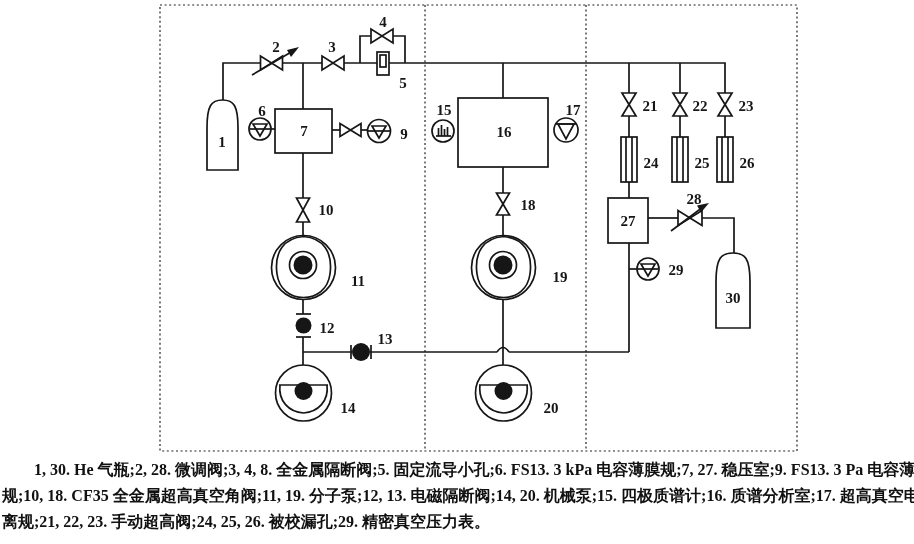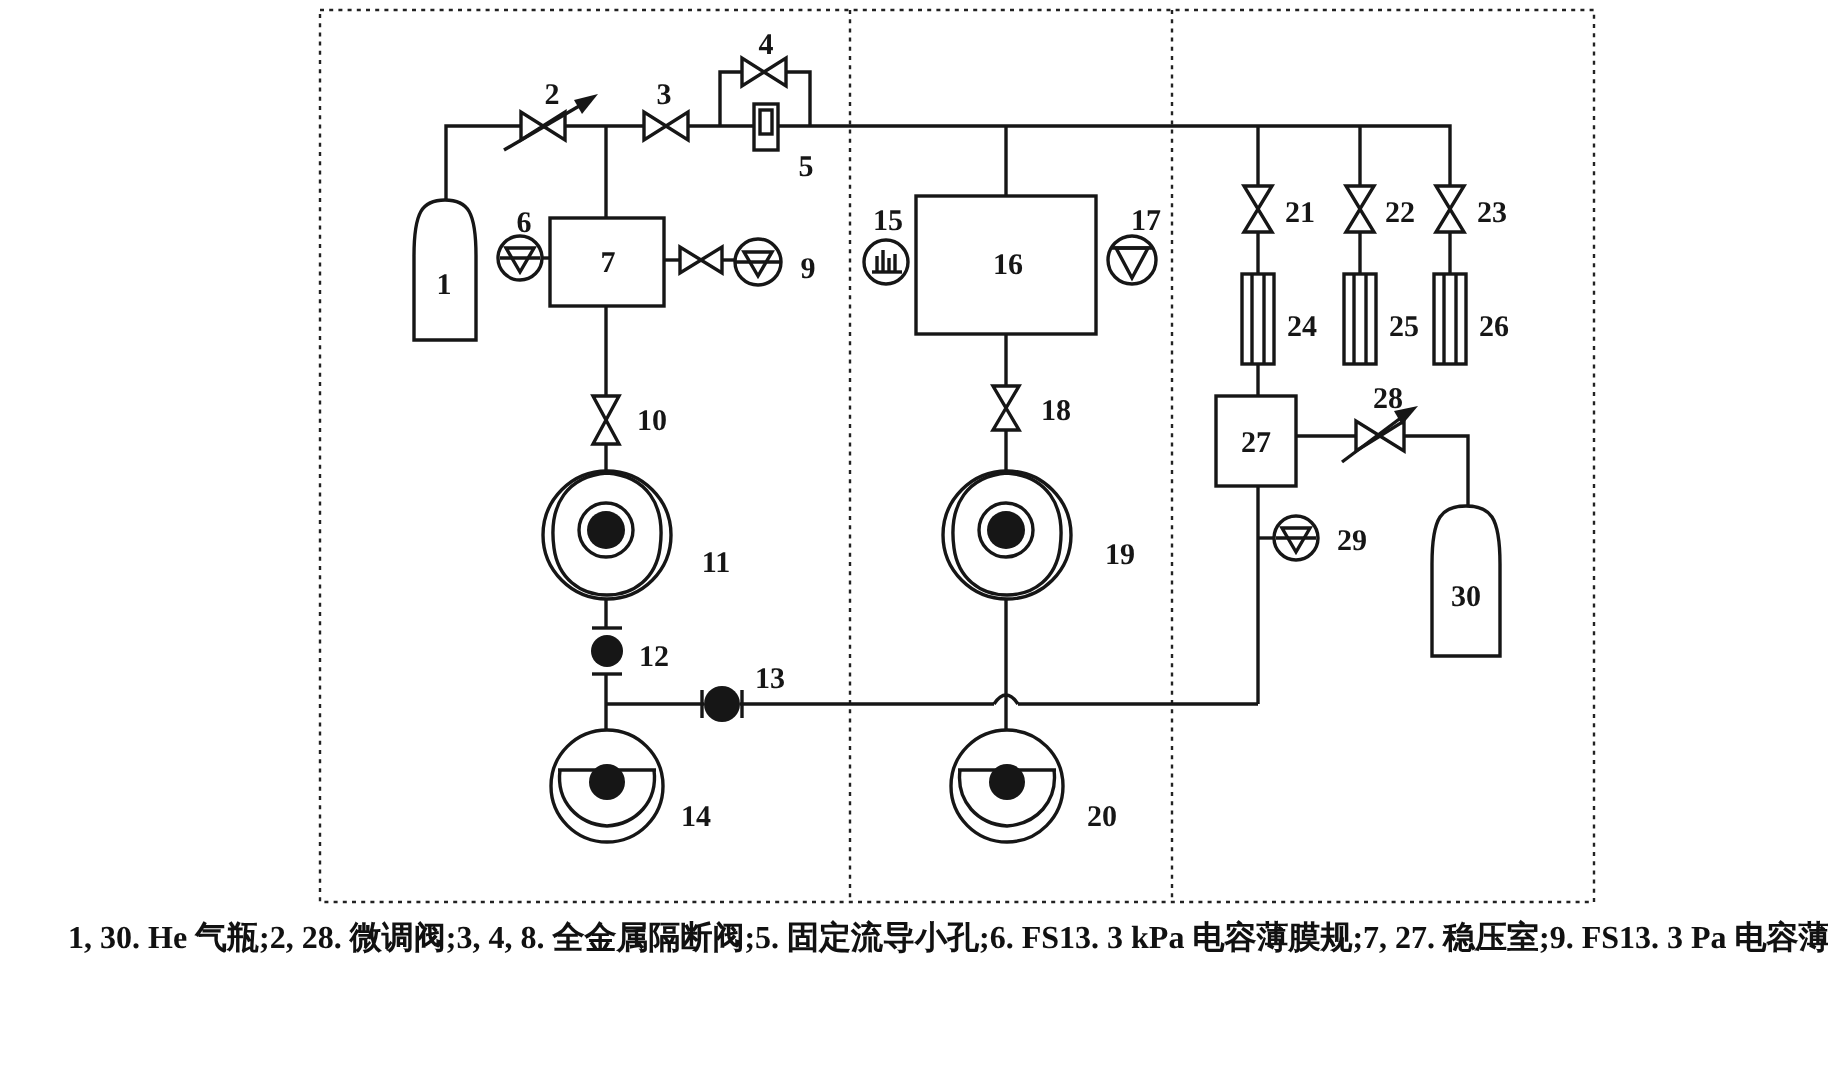--- a/index.html
+++ b/index.html
@@ -238,15 +238,17 @@
     <text x="747" y="168">26</text>
     <text x="628" y="226">27</text>
     <text x="694" y="204">28</text>
     <text x="676" y="275">29</text>
     <text x="733" y="303">30</text>
   </g>
 </svg>
 
 <div class="legend">
   <p class="first">1, 30. He 气瓶;2, 28. 微调阀;3, 4, 8. 全金属隔断阀;5. 固定流导小孔;6. FS13. 3 kPa 电容薄膜规;7, 27. 稳压室;9. FS13. 3 Pa 电容薄膜</p>
+  <p class="cont">规;10, 18. CF35 全金属超高真空角阀;11, 19. 分子泵;12, 13. 电磁隔断阀;14, 20. 机械泵;15. 四极质谱计;16. 质谱分析室;17. 超高真空电</p>
+  <p class="cont">离规;21, 22, 23. 手动超高阀;24, 25, 26. 被校漏孔;29. 精密真空压力表。</p>
 </div>
 
 </div>
 
 </body></html>

